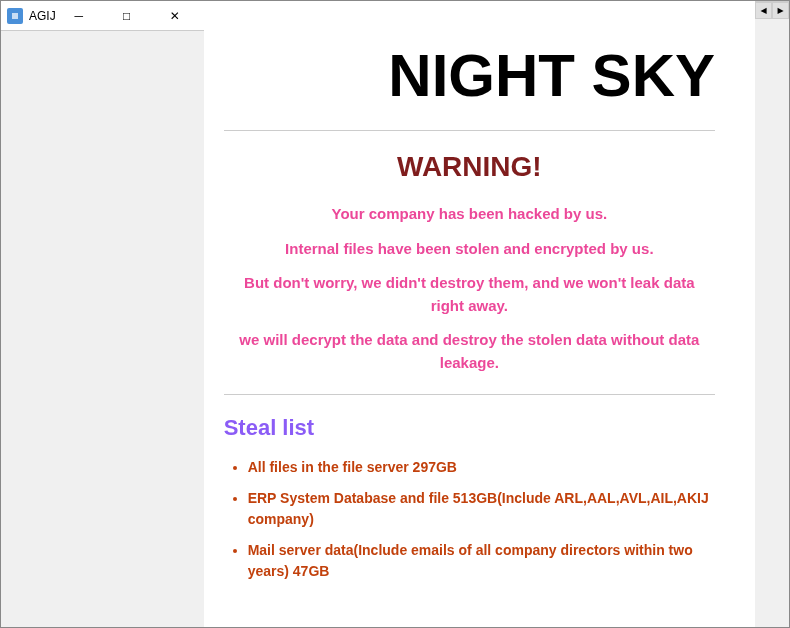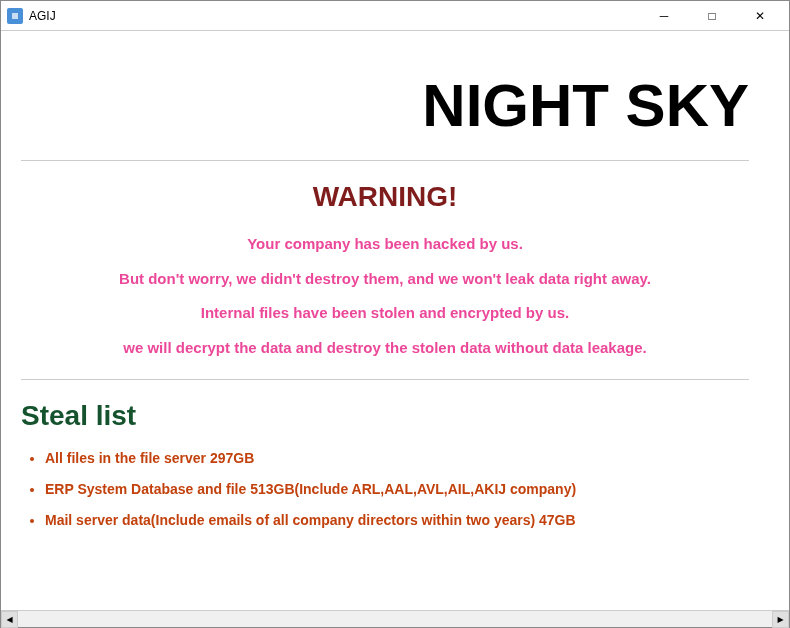--- a/index.html
+++ b/index.html
@@ -17,21 +17,21 @@
       font-family: 'Segoe UI', Arial, sans-serif;
     }
 
     .window {
       width: 790px;
       height: 628px;
       background: #f0f0f0;
       border: 1px solid #888;
       box-shadow: 2px 2px 8px rgba(0,0,0,0.4);
       display: flex;
-      flex-direction: column;
+      flex-direction: row;
     }
 
     .title-bar {
       background: #ffffff;
       border-bottom: 1px solid #ccc;
       height: 30px;
       display: flex;
       align-items: center;
       justify-content: space-between;
       padding: 0 6px;
@@ -139,23 +139,23 @@
       line-height: 1.5;
     }
 
     .divider2 {
       border: none;
       border-top: 1px solid #ccc;
       margin: 20px 0;
     }
 
     .steal-list-heading {
-      font-size: 28px;
-      font-weight: bold;
-      color: #14532d;
+      font-size: 22px;
+      font-weight: bold;
+      color: #8b5cf6;
       margin-bottom: 16px;
     }
 
     .steal-list {
       list-style: disc;
       padding-left: 24px;
     }
 
     .steal-list li {
       font-size: 14px;
@@ -217,22 +217,22 @@
   <div class="window-body">
     <div class="content-area">
 
       <h1 class="main-title">NIGHT SKY</h1>
 
       <hr class="divider">
 
       <h2 class="warning-heading">WARNING!</h2>
 
       <p class="body-text">Your company has been hacked by us.</p>
+      <p class="body-text">Internal files have been stolen and encrypted by us.</p>
       <p class="body-text">But don't worry, we didn't destroy them, and we won't leak data right away.</p>
-      <p class="body-text">Internal files have been stolen and encrypted by us.</p>
       <p class="body-text">we will decrypt the data and destroy the stolen data without data leakage.</p>
 
       <hr class="divider2">
 
       <h2 class="steal-list-heading">Steal list</h2>
       <ul class="steal-list">
         <li class="steal-list-item">All files in the file server  297GB</li>
         <li class="steal-list-item">ERP System Database and file  513GB(Include ARL,AAL,AVL,AIL,AKIJ company)</li>
         <li class="steal-list-item">Mail server data(Include emails of all company directors within two years)  47GB</li>
       </ul>

